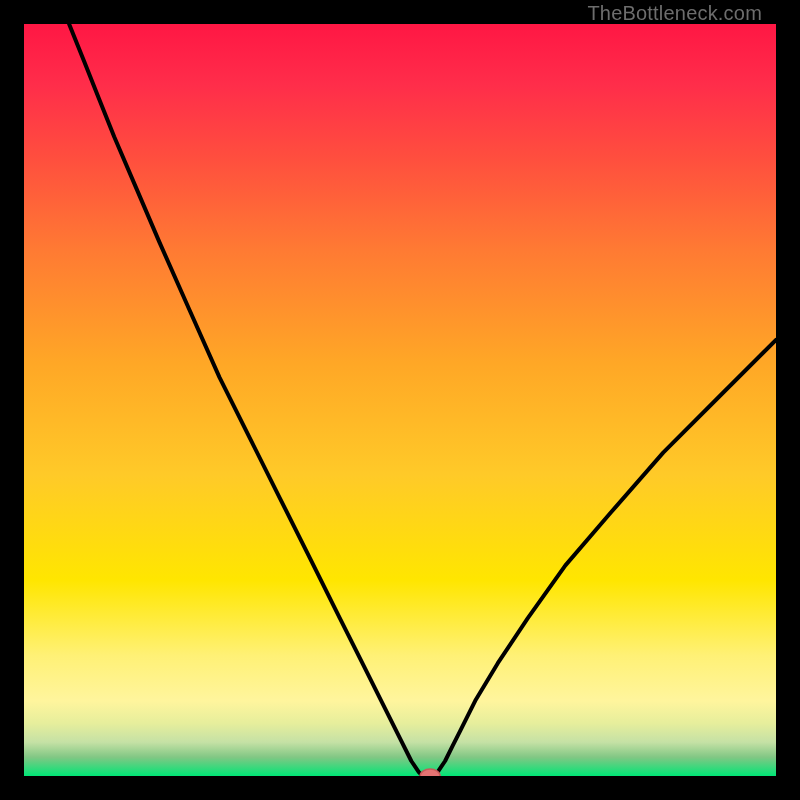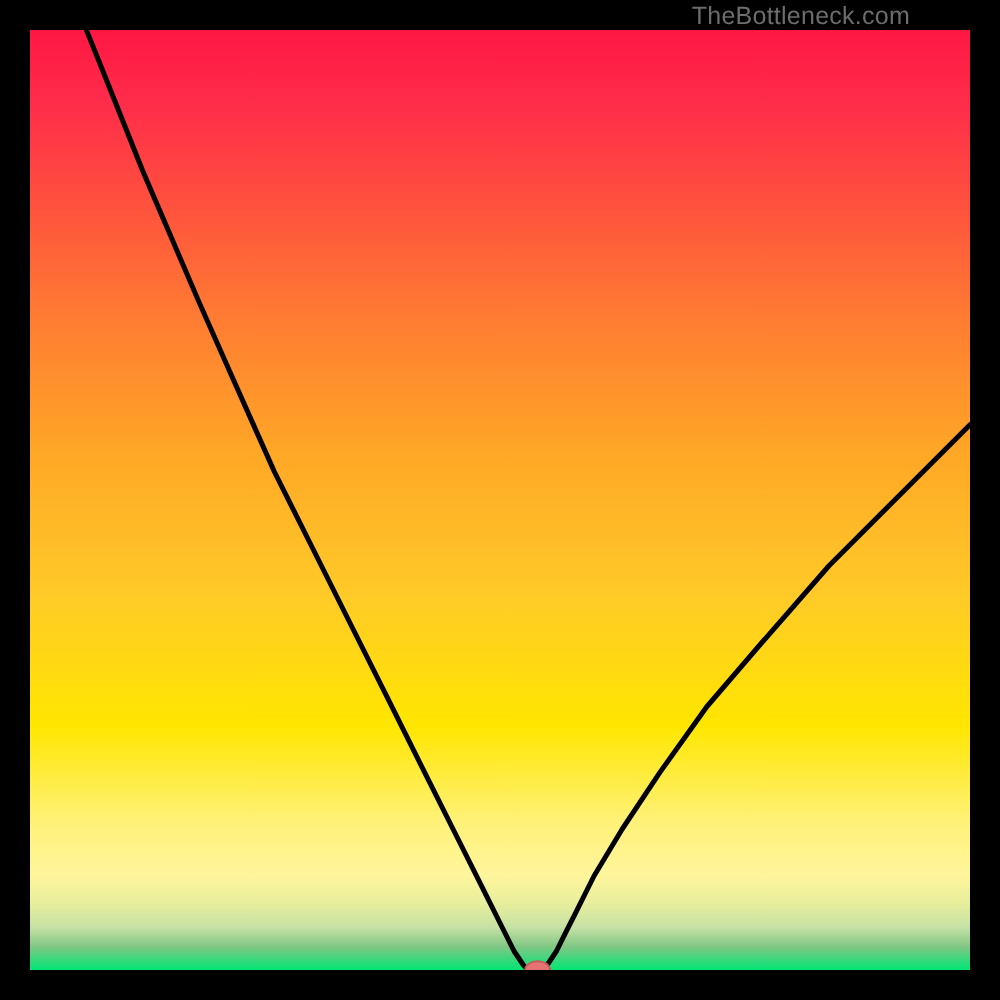--- a/index.html
+++ b/index.html
@@ -9,20 +9,21 @@
     height: 800px;
     overflow: hidden;
     background: #000;
     font-family: Arial, Helvetica, sans-serif;
   }
   .frame {
     position: relative;
     width: 736px;
     height: 800px;
     background: #000;
+    padding-left: 34px;
   }
   .plot-area {
     position: absolute;
     left: 24px;
     top: 24px;
     width: 752px;
     height: 752px;
   }
   .watermark {
     position: absolute;

